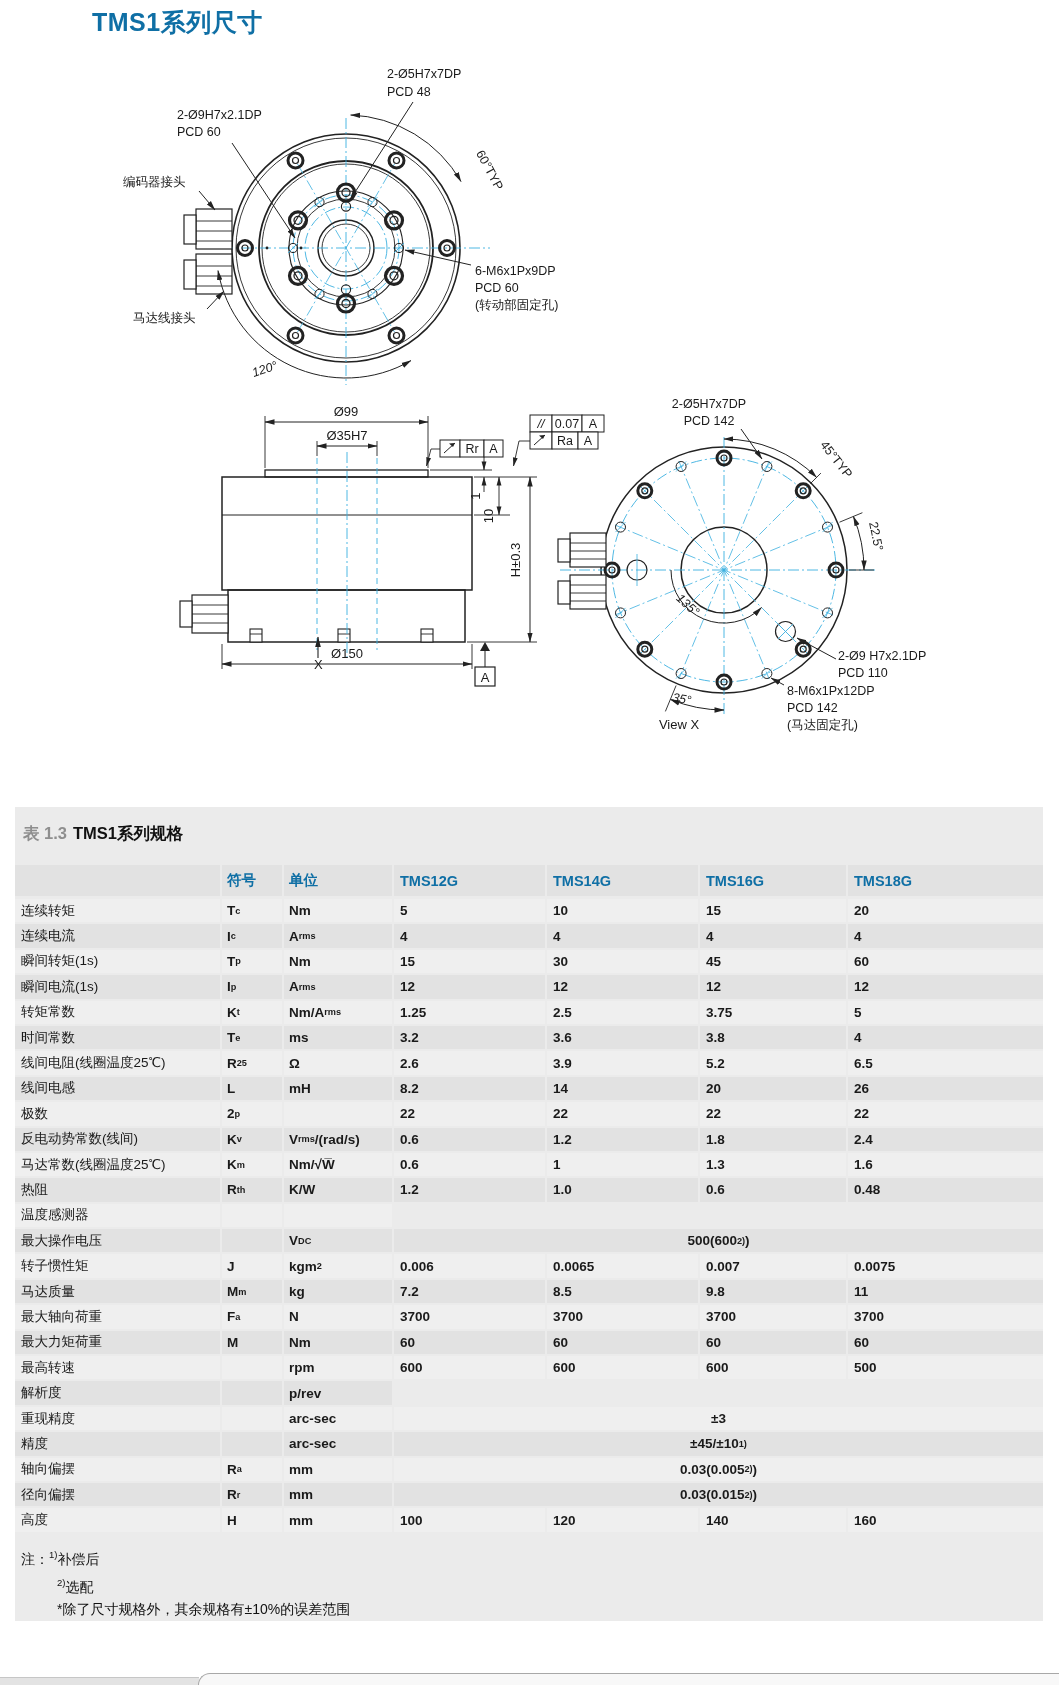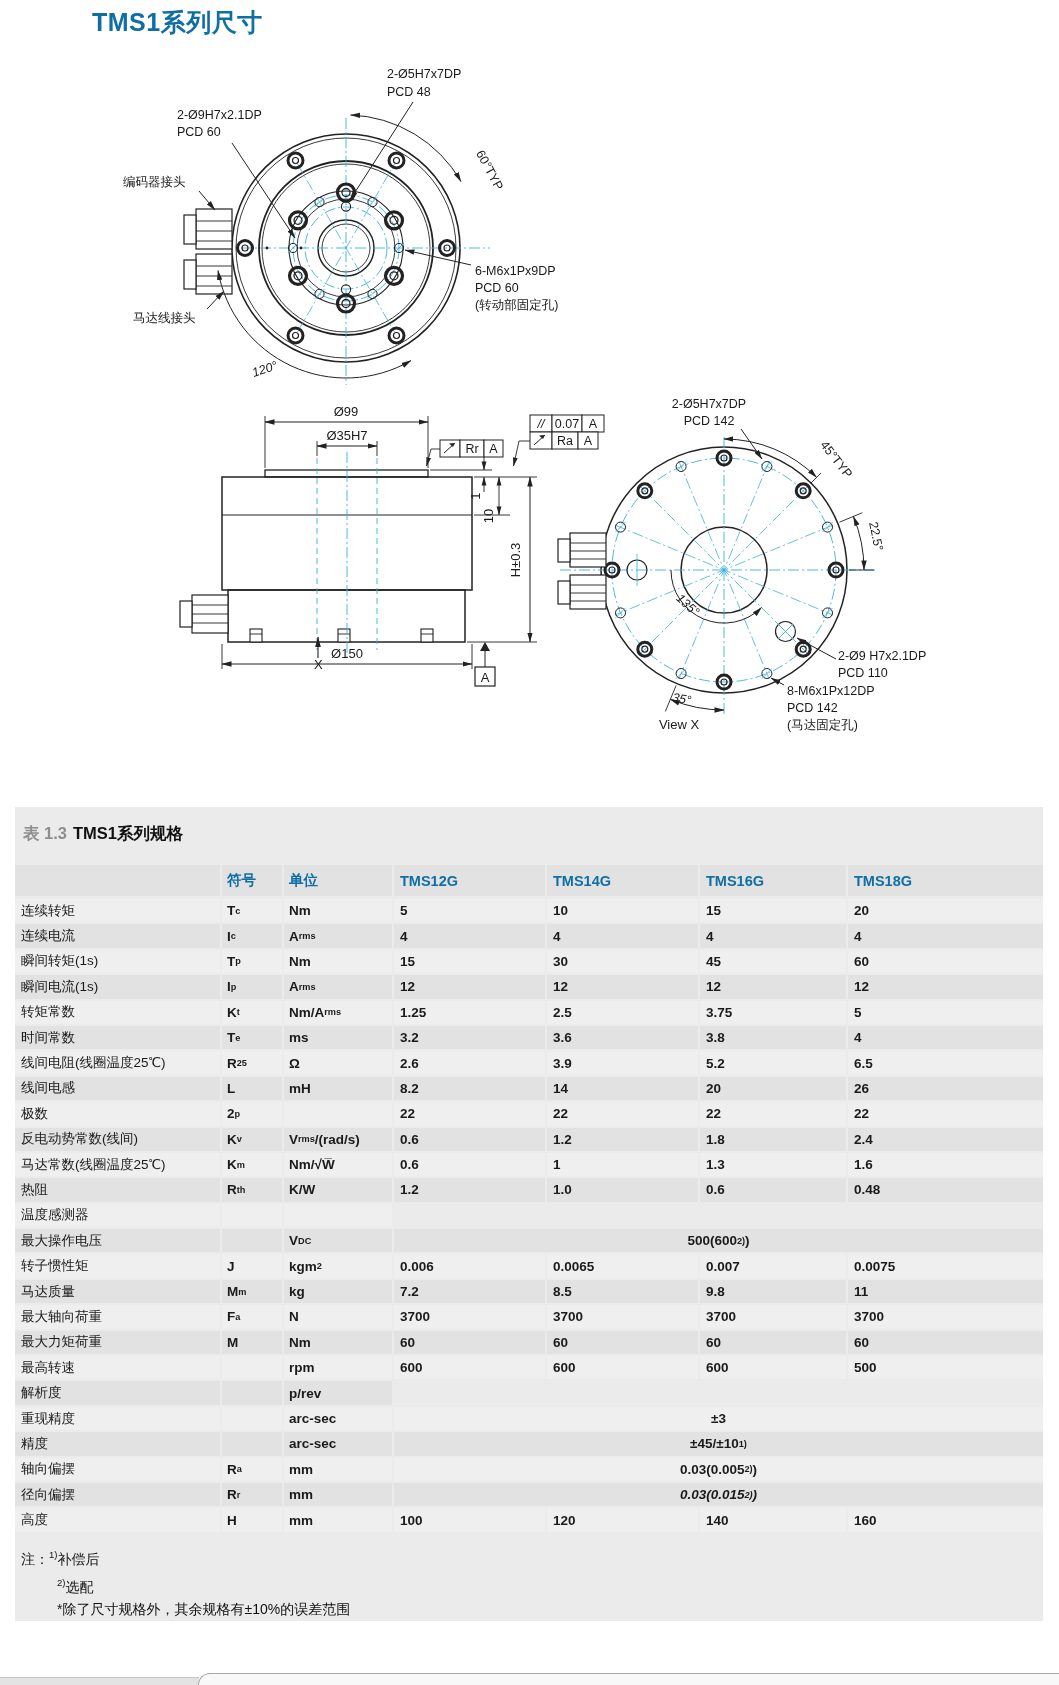--- a/index.html
+++ b/index.html
@@ -586,21 +586,21 @@
         <div class="row odd">
           <div class="c lab" style="width: 205px;">轴向偏摆</div>
           <div class="c sym" style="width: 60px;">R<sub>a</sub></div>
           <div class="c unit" style="width: 108px;">mm</div>
           <div class="c span" style="width: 649px;">0.03(0.005<sup>2)</sup>)</div>
         </div>
         <div class="row even">
           <div class="c lab" style="width: 205px;">径向偏摆</div>
           <div class="c sym" style="width: 60px;">R<sub>r</sub></div>
           <div class="c unit" style="width: 108px;">mm</div>
-          <div class="c span" style="width: 649px; font-style: italic;">0.03(0.015<sup>2)</sup>)</div>
+          <div class="c span" style="width: 649px;">0.03(0.015<sup>2)</sup>)</div>
         </div>
         <div class="row odd">
           <div class="c lab" style="width: 205px;">高度</div>
           <div class="c sym" style="width: 60px;">H</div>
           <div class="c unit" style="width: 108px;">mm</div>
           <div class="c val" style="width: 151px;">100</div>
           <div class="c val" style="width: 151px;">120</div>
           <div class="c val" style="width: 146px;">140</div>
           <div class="c val" style="width: 195px;">160</div>
         </div>

